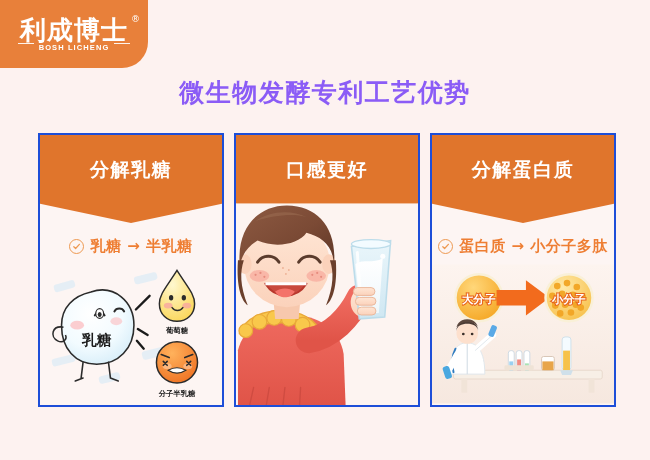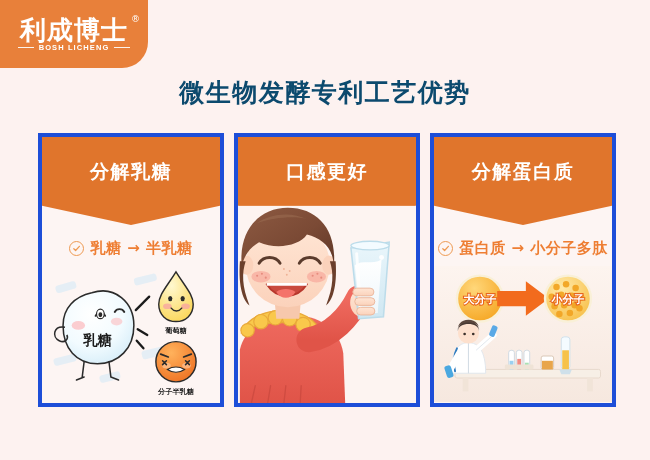--- a/index.html
+++ b/index.html
@@ -17,40 +17,40 @@
     display:flex;flex-direction:column;align-items:center;justify-content:center;
   }
   .logo-cn{
     color:#ffffff;font-size:26px;font-weight:bold;letter-spacing:1px;
     line-height:1;position:relative;white-space:nowrap;
     font-family:"DejaVu Sans","Liberation Sans",sans-serif;
   }
   .logo-reg{
     position:absolute;right:-13px;top:-2px;font-size:9px;font-weight:normal;
   }
-  .logo-sub-wrap{display:flex;align-items:center;gap:5px;}
+  .logo-sub-wrap{display:flex;gap:5px;}
   .logo-rule{width:16px;height:1px;background:#ffffff;opacity:.9;display:block;}
   .logo-en{
     color:#ffffff;font-size:7.5px;letter-spacing:1.1px;font-weight:bold;
     white-space:nowrap;
   }
   
   .main-title{
     position:absolute;top:76px;left:0;width:650px;text-align:center;
-    color:#0c4a6e;font-size:25px;font-weight:bold;letter-spacing:1.5px;
+    color:#8b5cf6;font-size:25px;font-weight:bold;letter-spacing:1.5px;
     font-family:"DejaVu Sans","Liberation Sans",sans-serif;
   }
   
   .cards{
     position:absolute;top:133px;left:38px;width:578px;height:274px;
     display:flex;gap:10px;
   }
   .card{
     position:relative;width:190px;height:274px;
-    border:4px solid #1d4ed8;background:#fdf5f3;
+    border:2px solid #1d4ed8;background:#fdf5f3;
     box-sizing:border-box;overflow:hidden;
   }
   .card-header{
     position:absolute;top:0;left:0;right:0;height:88px;
     background:#e0752c;
     clip-path:polygon(0 0,100% 0,100% 78%,50% 100%,0 78%);
     display:flex;align-items:flex-start;justify-content:center;
   }
   .card-title{
     color:#ffffff;font-size:19px;font-weight:bold;letter-spacing:1.5px;

